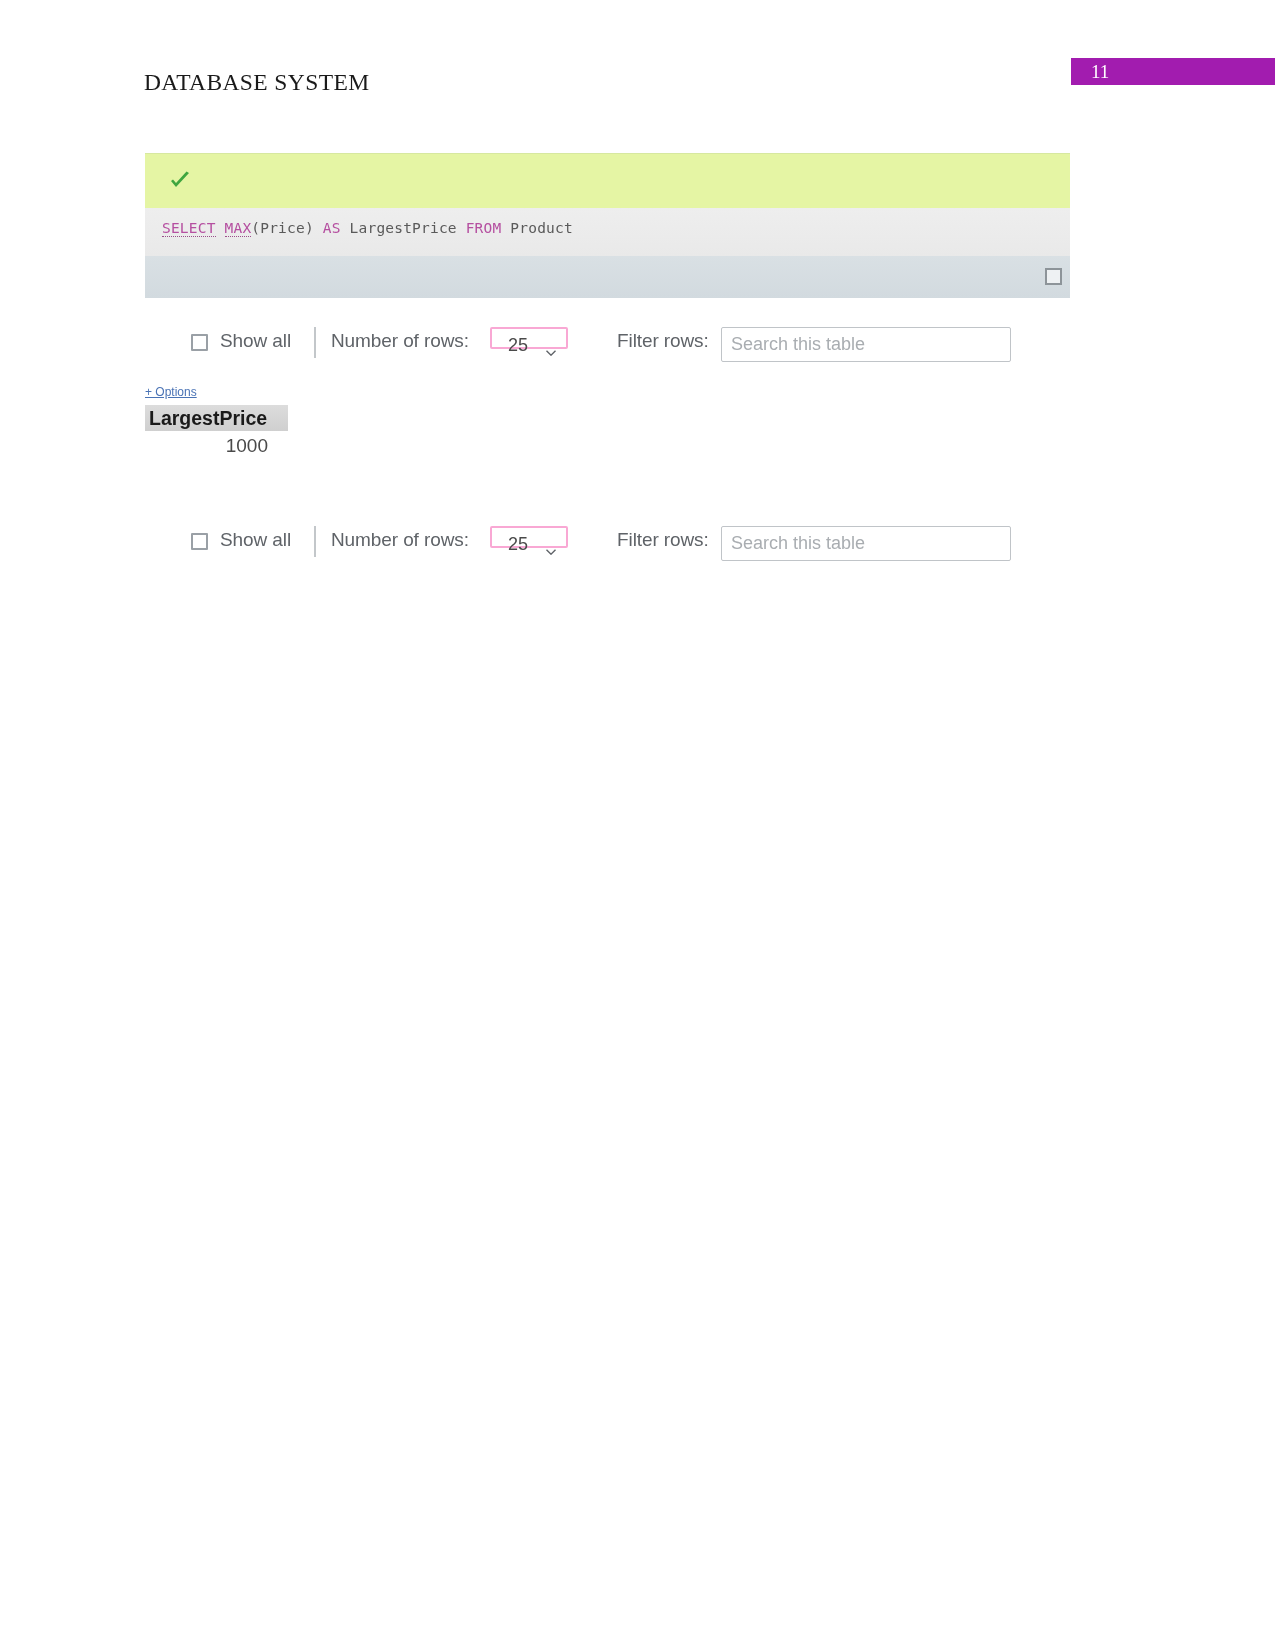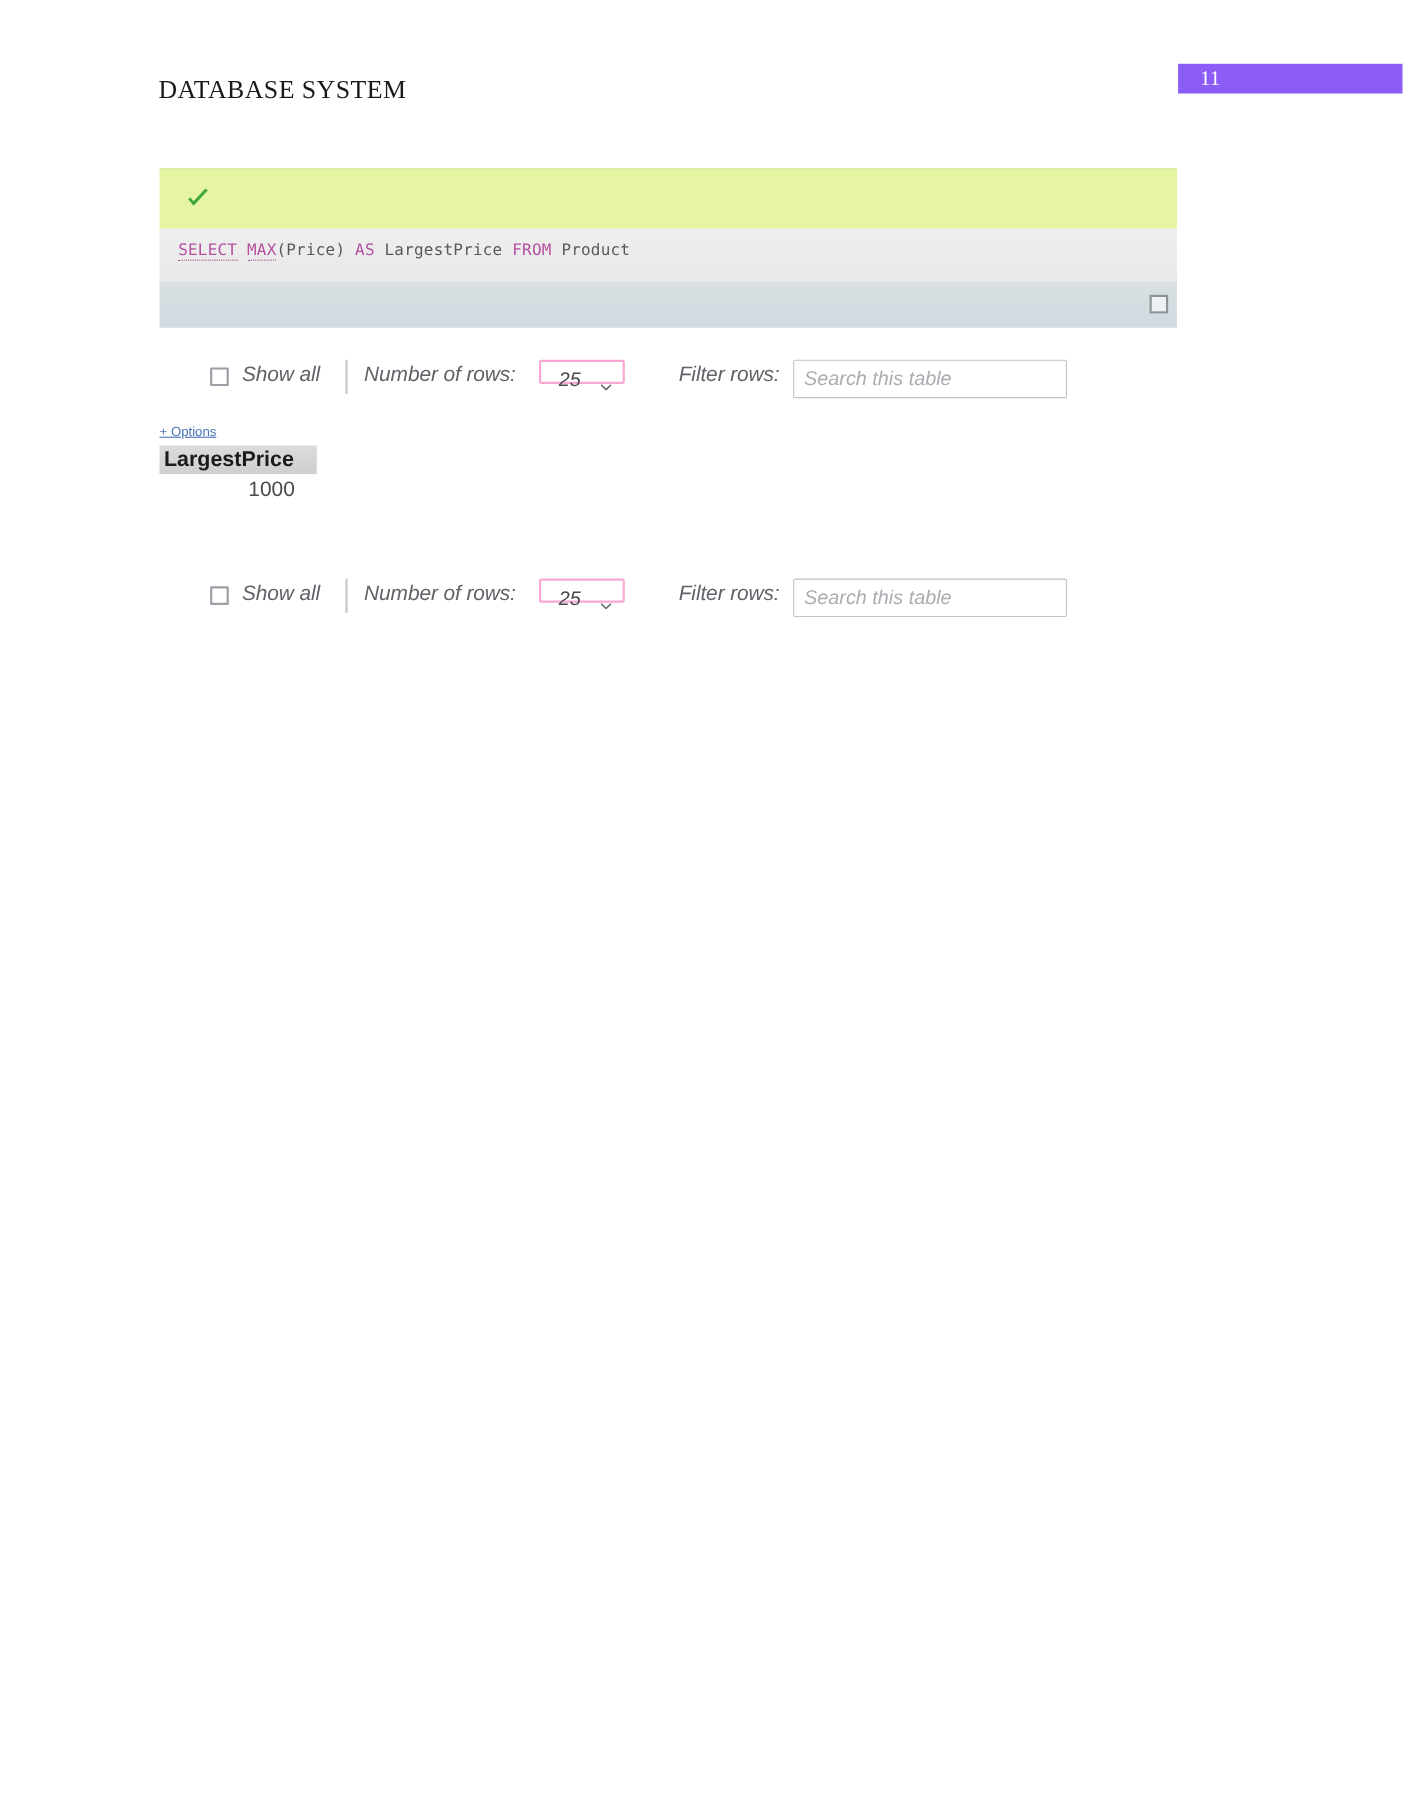--- a/index.html
+++ b/index.html
@@ -32,21 +32,21 @@
     letter-spacing: 0.4px;
     color: #1a1a1a;
     white-space: nowrap;
   }
   .page-badge {
     position: absolute;
     left: 1071px;
     top: 58px;
     width: 204px;
     height: 27px;
-    background: #8b5cf6;
+    background: #a21caf;
   }
   .page-badge-num {
     position: absolute;
     left: 20px;
     top: 2px;
     font-family: "Liberation Serif", serif;
     font-size: 19px;
     color: #ffffff;
     line-height: 23px;
   }
@@ -132,21 +132,20 @@
     background: #eef1f3;
     box-sizing: border-box;
   }
 
   
   .ctrl-row {
     position: absolute;
     left: 0;
     width: 925px;
     height: 44px;
-    font-style: italic;
   }
   .cb-square {
     position: absolute;
     width: 17px;
     height: 17px;
     border: 2px solid #9aa0a6;
     background: #ffffff;
     box-sizing: border-box;
     border-radius: 1px;
   }
@@ -180,21 +179,21 @@
   }
   .select-arrow {
     position: absolute;
     right: 10px;
     top: 13px;
     width: 10px;
     height: 6px;
   }
   .search-box {
     position: absolute;
-    width: 249px;
+    width: 290px;
     height: 35px;
     border: 1px solid #c0c4c8;
     background: #ffffff;
     box-sizing: border-box;
     border-radius: 2px;
   }
   .search-ph {
     position: absolute;
     left: 9px;
     top: 6px;

